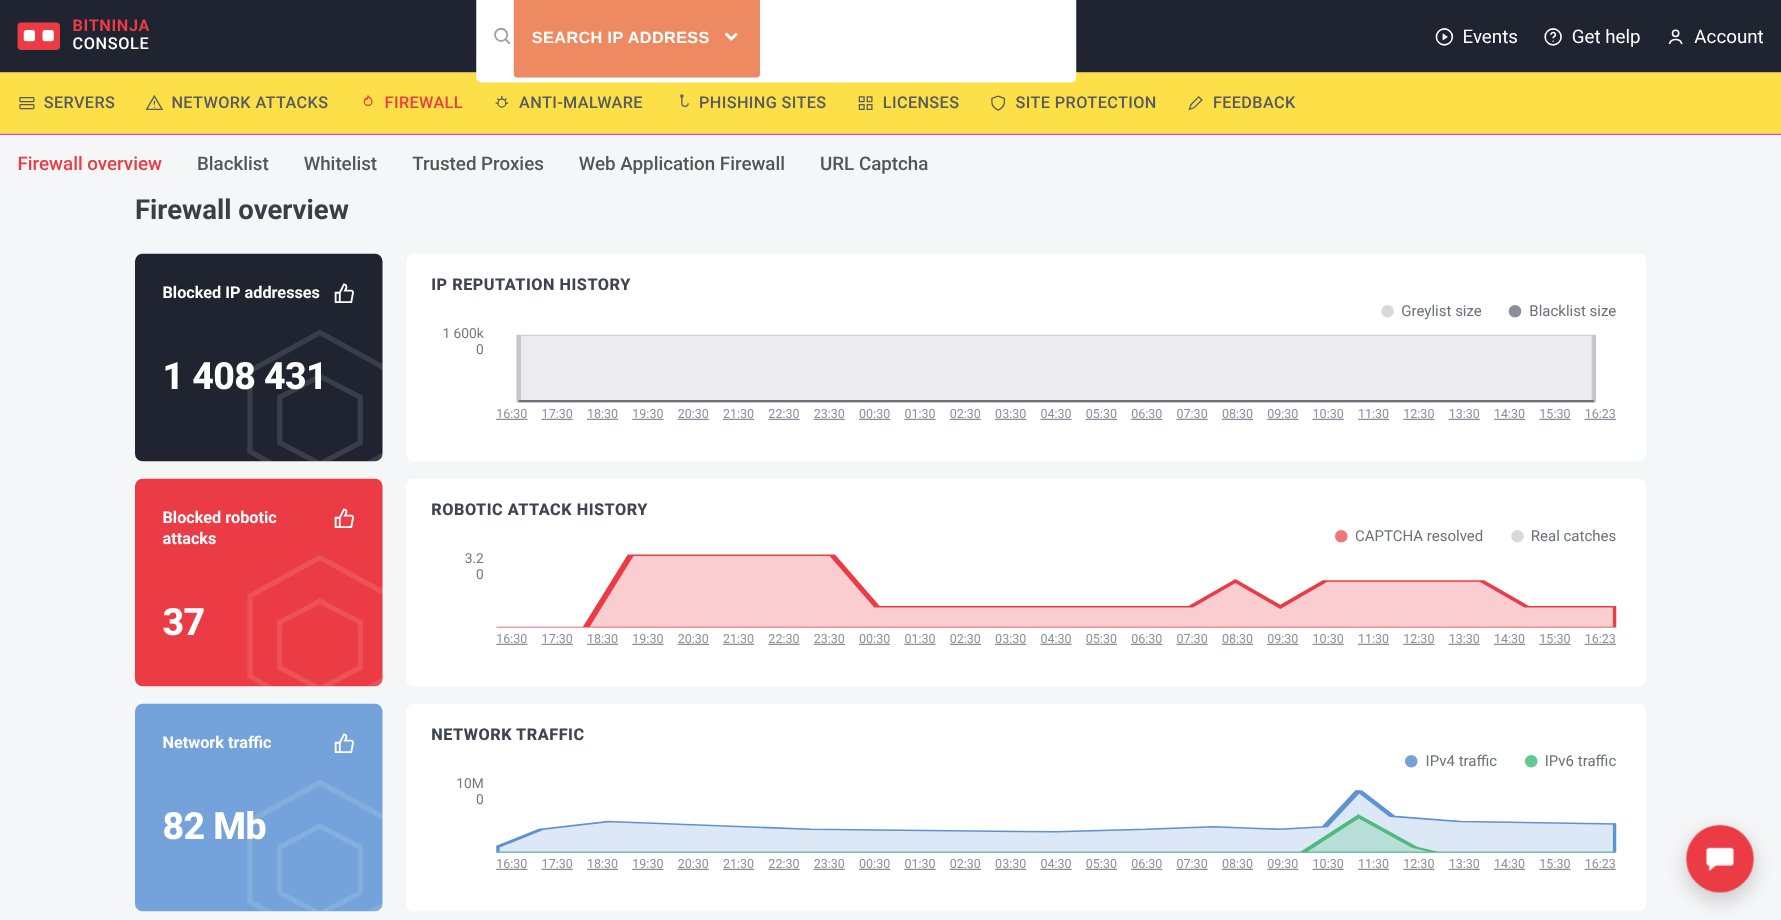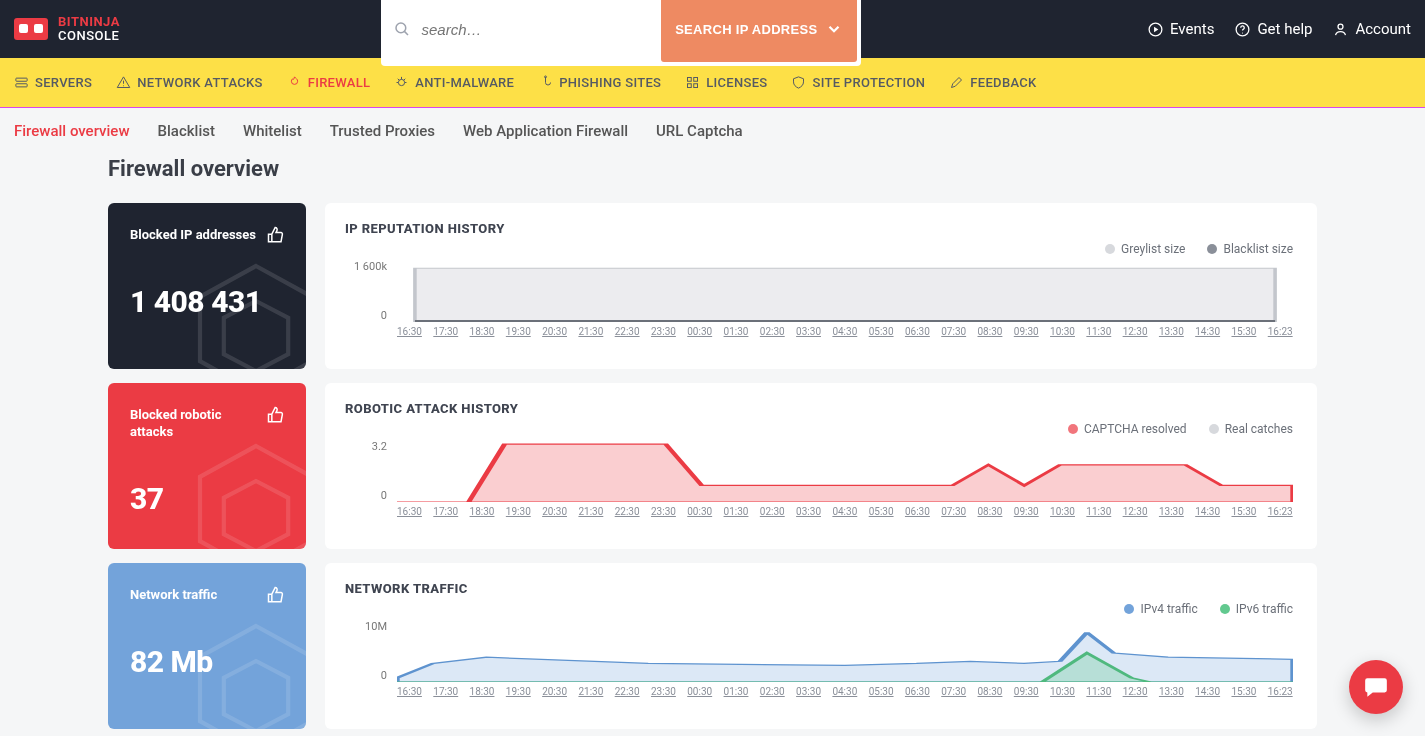--- a/index.html
+++ b/index.html
@@ -167,21 +167,21 @@
   .plot {
     position: relative;
     height: 86px;
     margin-top: 2px;
     margin-left: 52px;
     margin-right: 4px;
   }
   .plot .ylabels {
     position: absolute; left: -52px; top: 0; bottom: 24px;
     width: 48px;
-    display: flex; flex-direction: column; justify-content: space-between;
+    display: flex; flex-direction: column; 
     text-align: right; color: #777; font-size: 11px;
     padding-right: 6px;
   }
   .plot svg.area { position: absolute; left: 0; top: 0; width: 100%; height: calc(100% - 24px); }
   .plot .xaxis {
     position: absolute; left: 0; right: 0; bottom: 0; height: 20px;
     display: flex; justify-content: space-between;
     color: #8a8f99; font-size: 10px; text-decoration: underline;
   }
 
@@ -207,21 +207,20 @@
       <span class="l1">BITNINJA</span>
       <span class="l2">CONSOLE</span>
     </span>
   </a>
 
   <div class="search-wrap">
     <svg viewBox="0 0 24 24" fill="none" stroke="#9ea3ae" stroke-width="2">
         <circle cx="10.5" cy="10.5" r="6.5"></circle>
         <line x1="20" y1="20" x2="15.2" y2="15.2"></line>
       </svg>
-    <input type="text" placeholder="search…" style="">
     <button class="search-btn">
       <span>SEARCH IP ADDRESS</span>
       <svg width="12" height="12" viewBox="0 0 24 24" fill="none" stroke="#fff" stroke-width="3">
           <polyline points="6 9 12 15 18 9"></polyline>
         </svg>
     </button>
   </div>
 
   <div class="top-links" style="margin-left:24px;">
     <div class="top-link">

